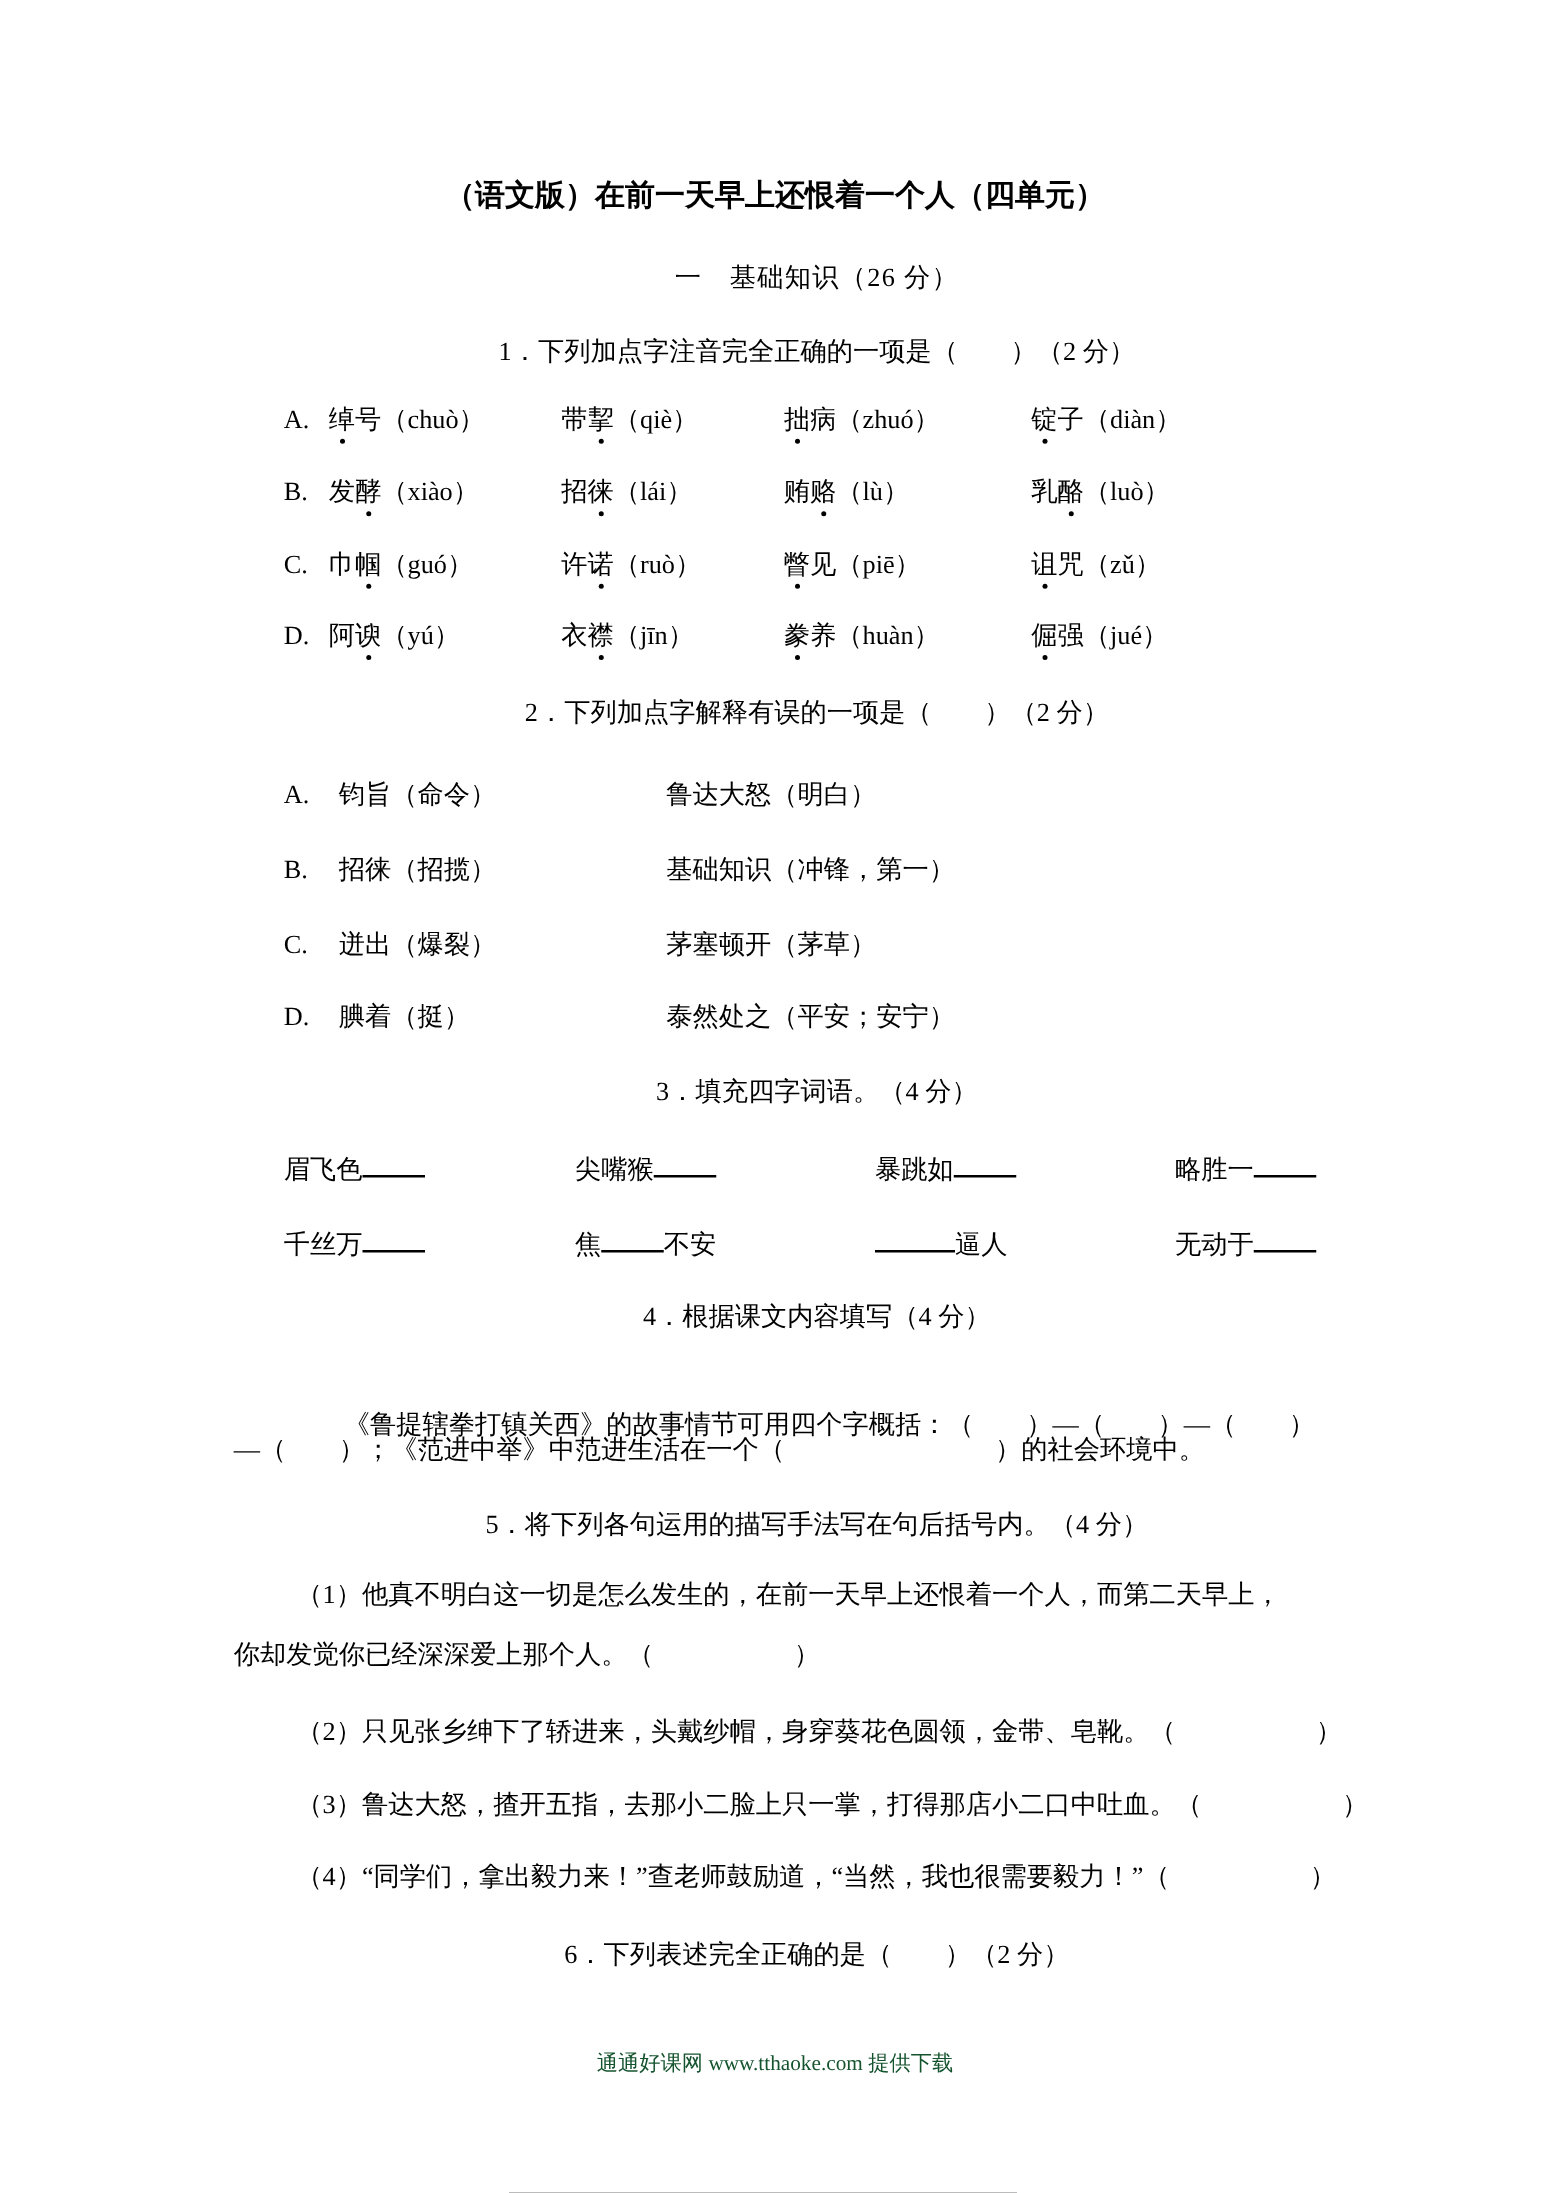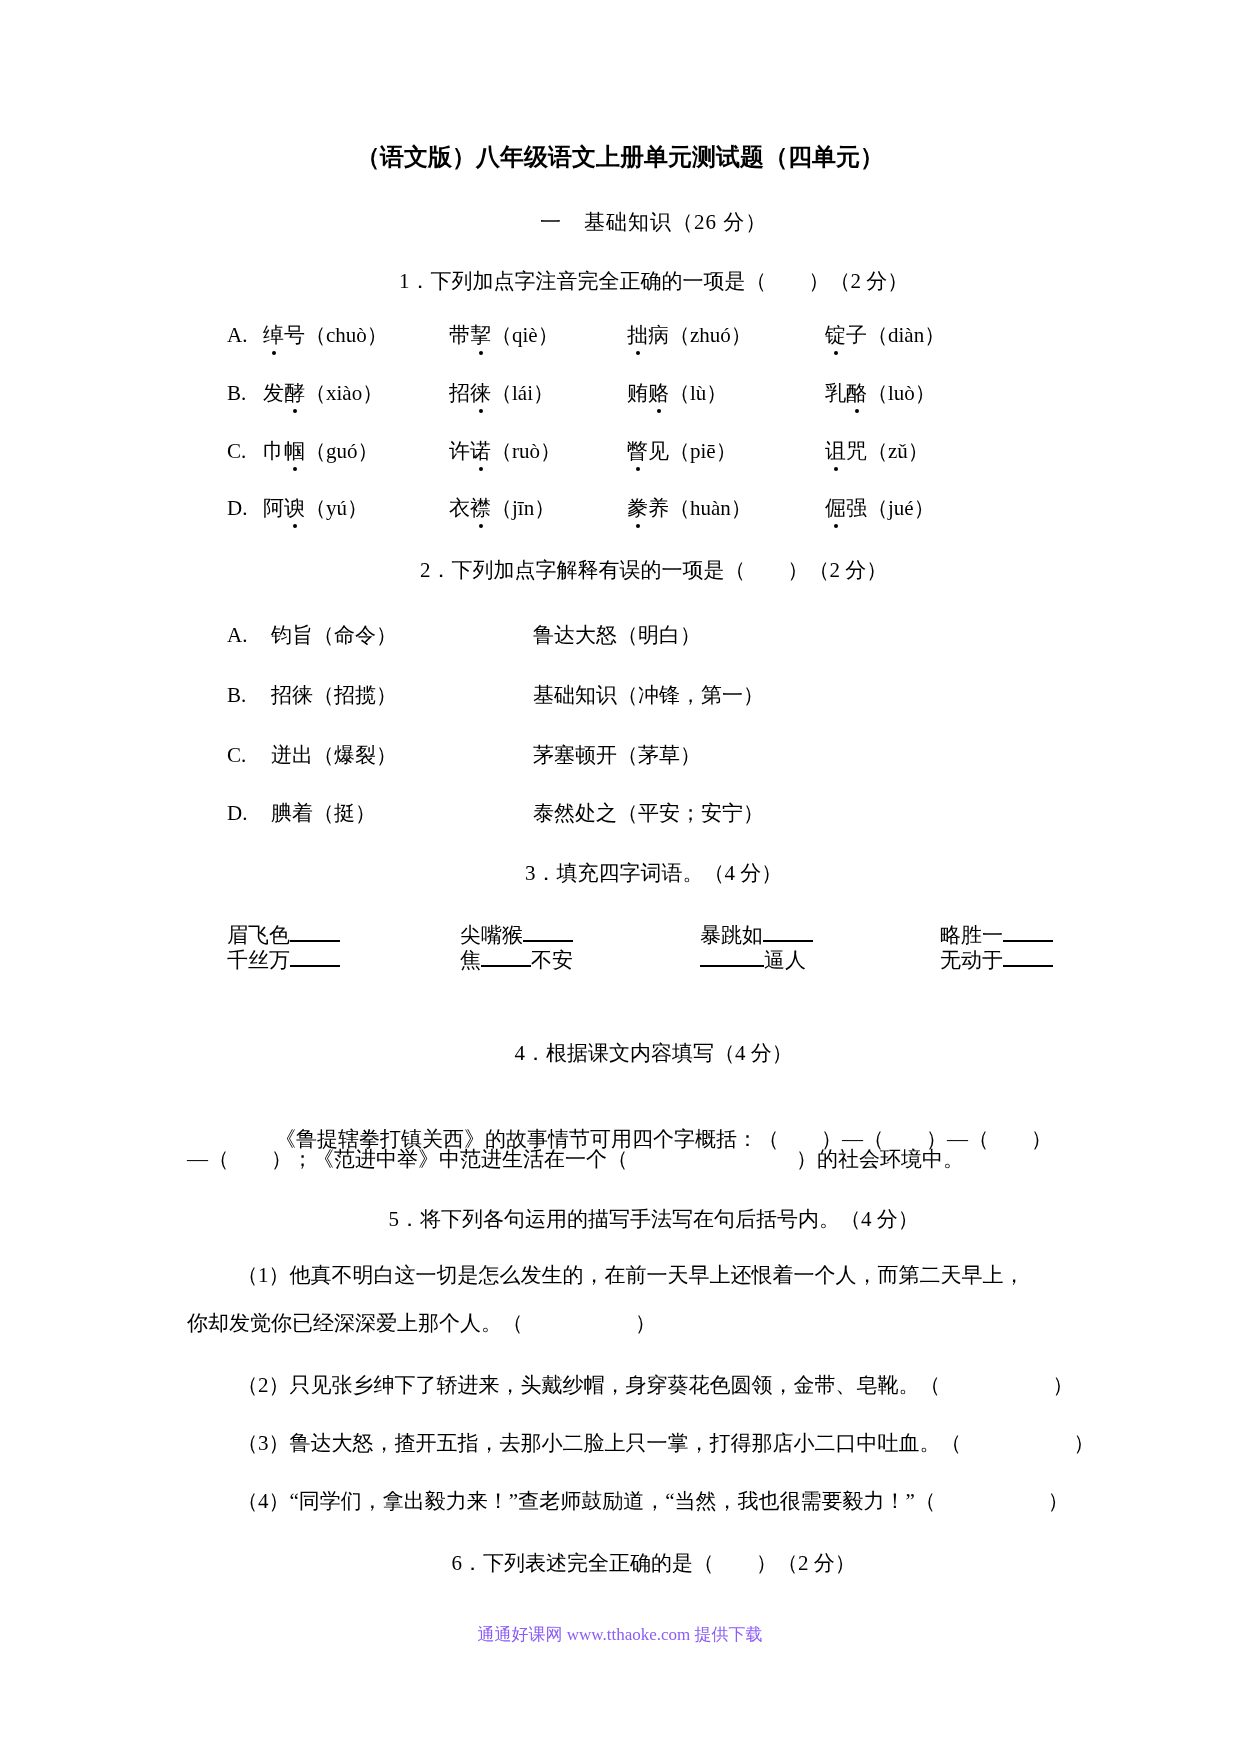--- a/index.html
+++ b/index.html
@@ -34,29 +34,29 @@
   .dc::after{
     content:"";position:absolute;left:50%;margin-left:-2px;bottom:-7px;
     width:4px;height:4px;border-radius:50%;background:#000;
   }
   
   .blank{display:inline-block;width:50px;height:20px;border-bottom:2px solid #000;vertical-align:baseline;}
   .blank-lg{width:64px;}
   
   .paren-gap{display:inline-block;width:112px;}
   .footer{
-    left:0;right:0;text-align:center;font-size:17px;color:#8b5cf6;
+    left:0;right:0;text-align:center;font-size:17px;color:#14532d;margin-top:16px;
   }
 </style>
 </head>
 <body>
 
 <div class="page">
 
-  <div class="abs title" style="top:144px">（语文版）八年级语文上册单元测试题（四单元）</div>
+  <div class="abs title" style="top:144px">（语文版）在前一天早上还恨着一个人（四单元）</div>
 
   <div class="abs sec ind2" style="top:209px">一　基础知识（26 分）</div>
 
   <div class="abs ind2" style="top:268px">1．下列加点字注音完全正确的一项是（　　）（2 分）</div>
   <div>
       <div class="abs q1row" style="top: 322px;">
         <span class="optlabel">A.</span>
         <span class="wordcell"><span class="dc">绰</span>号（chuò）</span>
         <span class="wordcell">带<span class="dc">挈</span>（qiè）</span>
         <span class="wordcell"><span class="dc">拙</span>病（zhuó）</span>
@@ -110,21 +110,21 @@
     </div>
 
   <div class="abs ind2" style="top:860px">3．填充四字词语。（4 分）</div>
   <div>
       <div class="abs q3row" style="top: 920px;">
         <span>眉飞色<span class="blank"></span></span>
         <span>尖嘴猴<span class="blank"></span></span>
         <span>暴跳如<span class="blank"></span></span>
         <span>略胜一<span class="blank"></span></span>
       </div>
-      <div class="abs q3row" style="top: 945px;">
+      <div class="abs q3row" style="top: 980px;">
         <span>千丝万<span class="blank"></span></span>
         <span>焦<span class="blank"></span>不安</span>
         <span><span class="blank blank-lg"></span>逼人</span>
         <span>无动于<span class="blank"></span></span>
       </div>
     </div>
 
   <div class="abs ind2" style="top:1040px">4．根据课文内容填写（4 分）</div>
   <div class="abs ind8" style="top:1098px">《鲁提辖拳打镇关西》的故事情节可用四个字概括：（　　）—（　　）—（　　）</div>
   <div class="abs" style="top:1146px">—（　　）；《范进中举》中范进生活在一个（　　　　　　　　）的社会环境中。</div>

